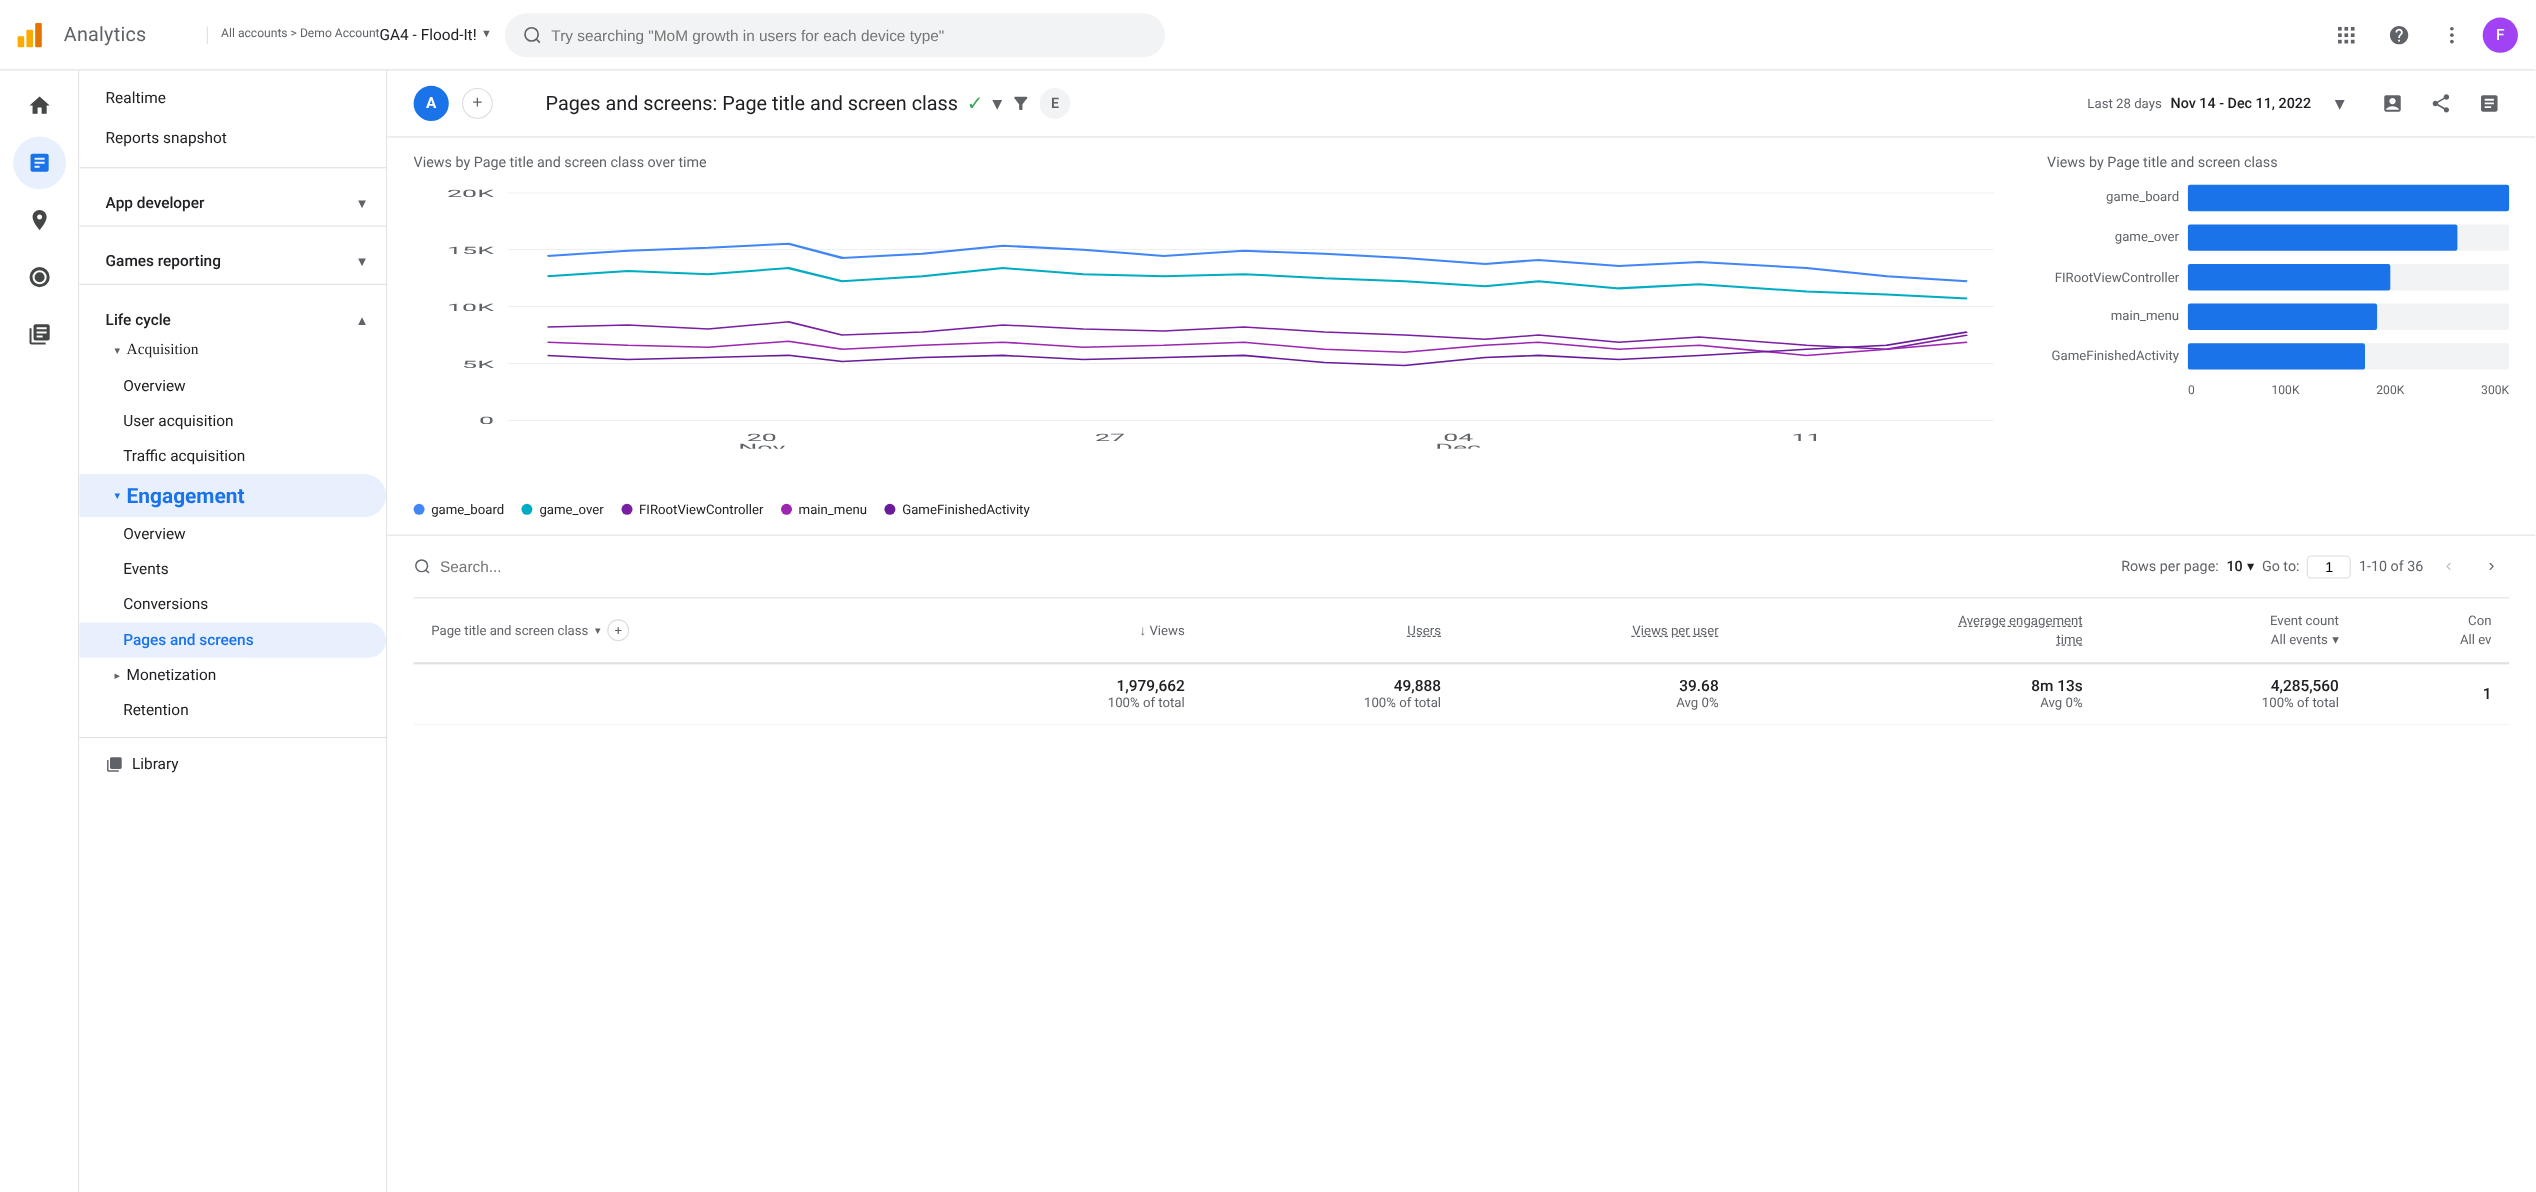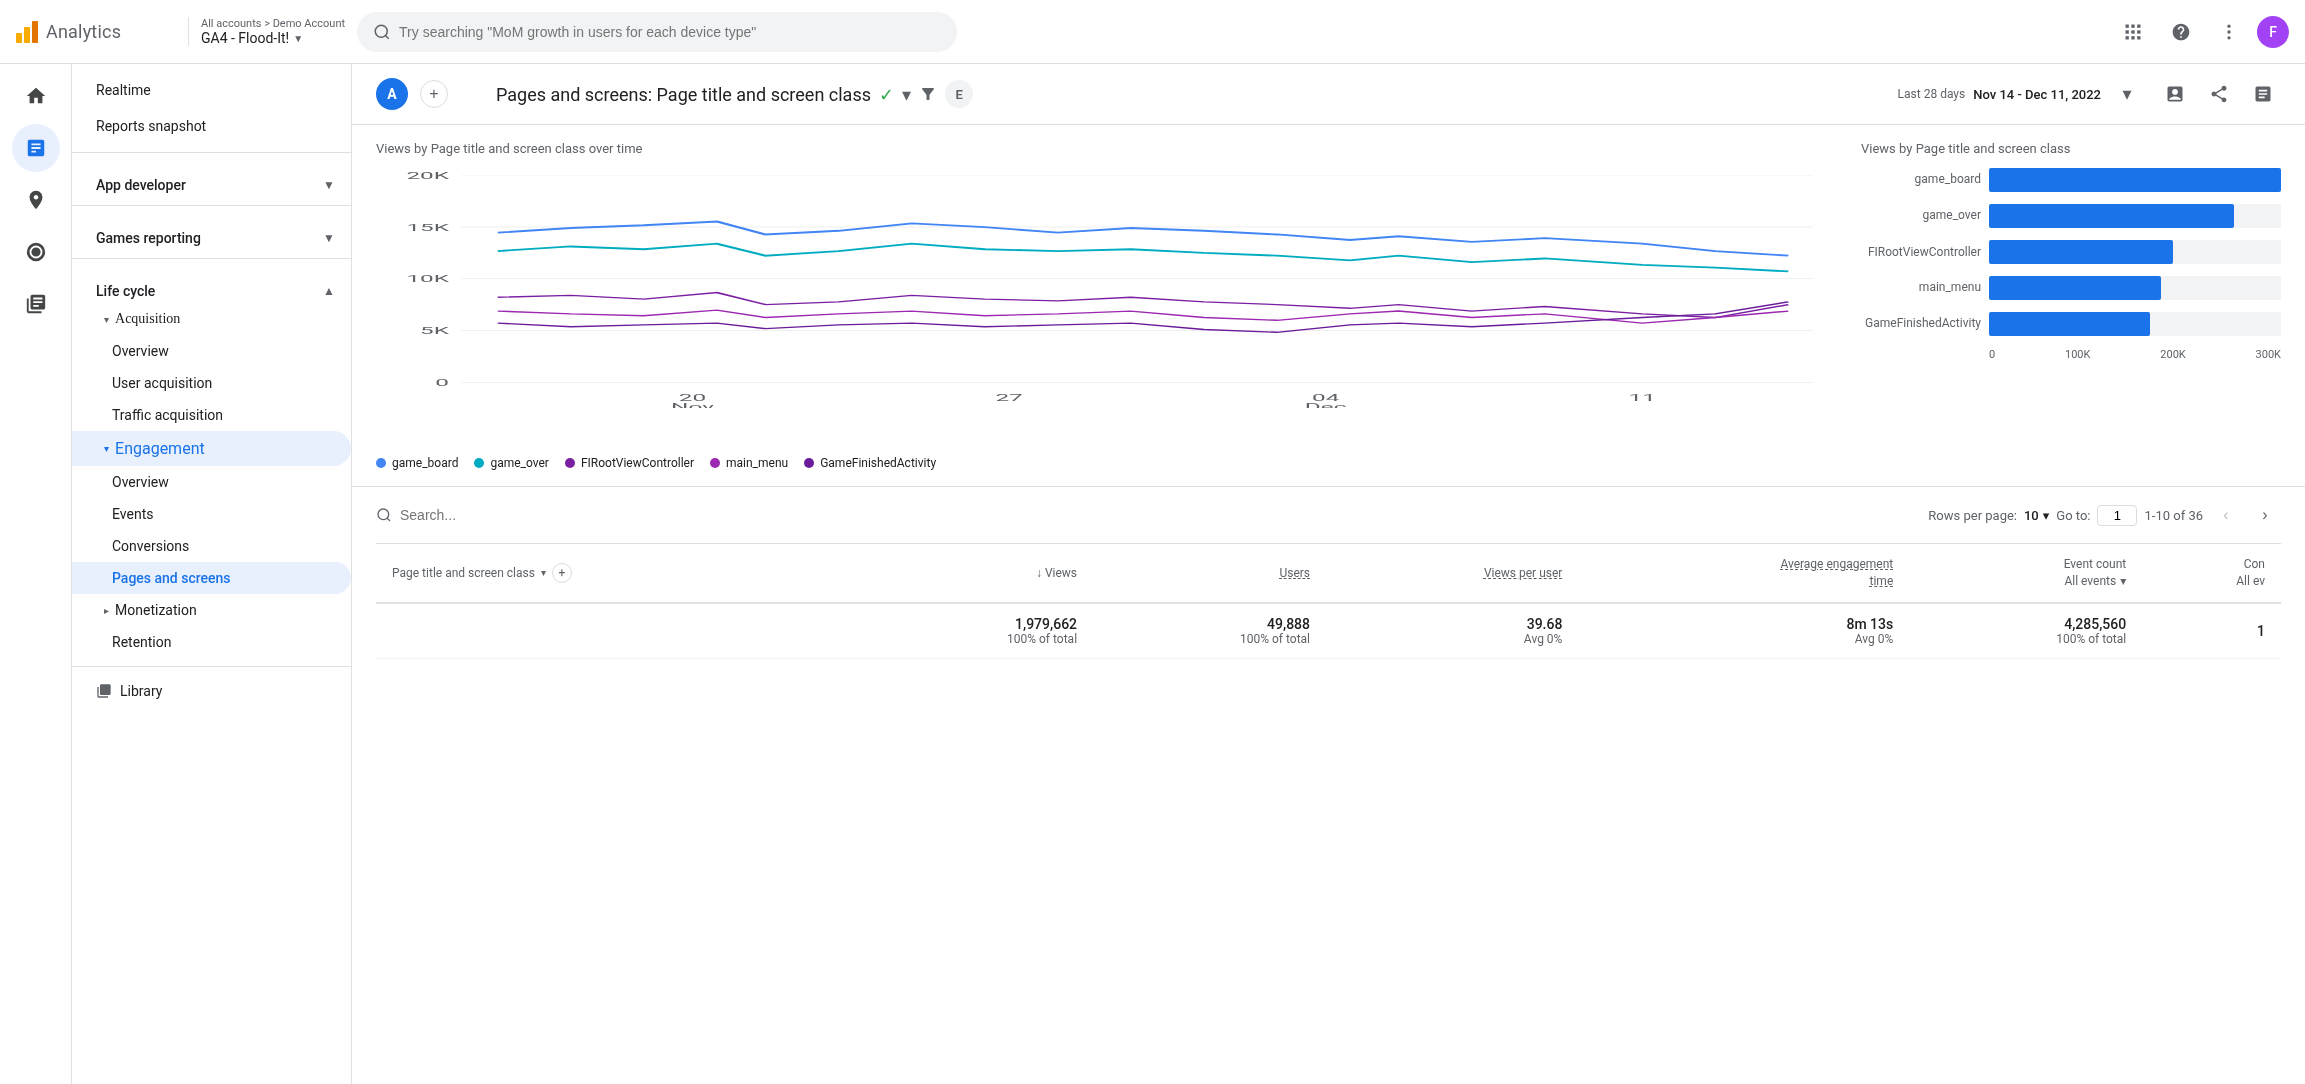--- a/index.html
+++ b/index.html
@@ -1,27 +1,27 @@
 <!DOCTYPE html>
 <html><head>
   <meta charset="utf-8">
   <style>
     * { box-sizing: border-box; margin: 0; padding: 0; }
     body { font-family: 'Google Sans', Roboto, Arial, sans-serif; font-size: 13px; color: #202124; background: #f8f9fa; display: flex; flex-direction: column; height: 100vh; overflow: hidden; }
 
     
     .topbar { display: flex; align-items: center; background: #fff; border-bottom: 1px solid #e0e0e0; height: 64px; padding: 0 16px; gap: 12px; z-index: 10; flex-shrink: 0; }
-    .logo-area { display: flex; align-items: center; gap: 8px; min-width: 160px; }
+    .logo-area { display: flex; align-items: center; gap: 20px; min-width: 160px; }
     .logo-bars { display: flex; gap: 2px; align-items: flex-end; }
     .logo-bar { width: 6px; border-radius: 1px; }
     .logo-bar.b1 { height: 10px; background: #F9AB00; }
     .logo-bar.b2 { height: 16px; background: #F9AB00; }
     .logo-bar.b3 { height: 22px; background: #E37400; }
     .logo-title { font-size: 18px; color: #5f6368; font-weight: 400; letter-spacing: 0.2px; }
-    .account-selector { display: flex; flex-direction: column; border-left: 1px solid #e0e0e0; padding-left: 12px; cursor: pointer; }
+    .account-selector { display: flex; flex-direction: row; border-left: 1px solid #e0e0e0; padding-left: 12px; cursor: pointer; }
     .account-path { font-size: 11px; color: #5f6368; }
     .account-name { font-size: 14px; color: #202124; display: flex; align-items: center; gap: 4px; }
     .dropdown-arrow { font-size: 10px; color: #5f6368; }
     .search-bar { flex: 1; max-width: 600px; background: #f1f3f4; border-radius: 24px; display: flex; align-items: center; padding: 0 16px; height: 40px; gap: 8px; }
     .search-bar input { background: transparent; border: none; outline: none; font-size: 14px; color: #5f6368; width: 100%; }
     .search-icon-svg { color: #5f6368; flex-shrink: 0; }
     .topbar-right { display: flex; align-items: center; gap: 8px; margin-left: auto; }
     .topbar-icon-btn { width: 40px; height: 40px; border-radius: 50%; display: flex; align-items: center; justify-content: center; cursor: pointer; color: #5f6368; border: none; background: transparent; font-size: 18px; }
     .avatar { width: 32px; height: 32px; border-radius: 50%; background: #a142f4; display: flex; align-items: center; justify-content: center; color: #fff; font-size: 14px; font-weight: 500; }
 
@@ -225,21 +225,21 @@
     </div>
     <div class="nav-child">
       <span>User acquisition</span>
     </div>
     <div class="nav-child">
       <span>Traffic acquisition</span>
     </div>
 
     <div class="nav-child" style="padding-left:32px; display:flex; align-items:center; gap:6px; background:#e8f0fe; border-radius:0 24px 24px 0;">
       <span style="font-size:10px; color:#1a73e8;">▾</span>
-      <span style="font-size:16px; color:#1a73e8; font-weight:400;">Engagement</span>
+      <span style="font-size:19px; color:#1a73e8; font-weight:700;">Engagement</span>
     </div>
     <div class="nav-child">
       <span>Overview</span>
     </div>
     <div class="nav-child">
       <span>Events</span>
     </div>
     <div class="nav-child">
       <span>Conversions</span>
     </div>

